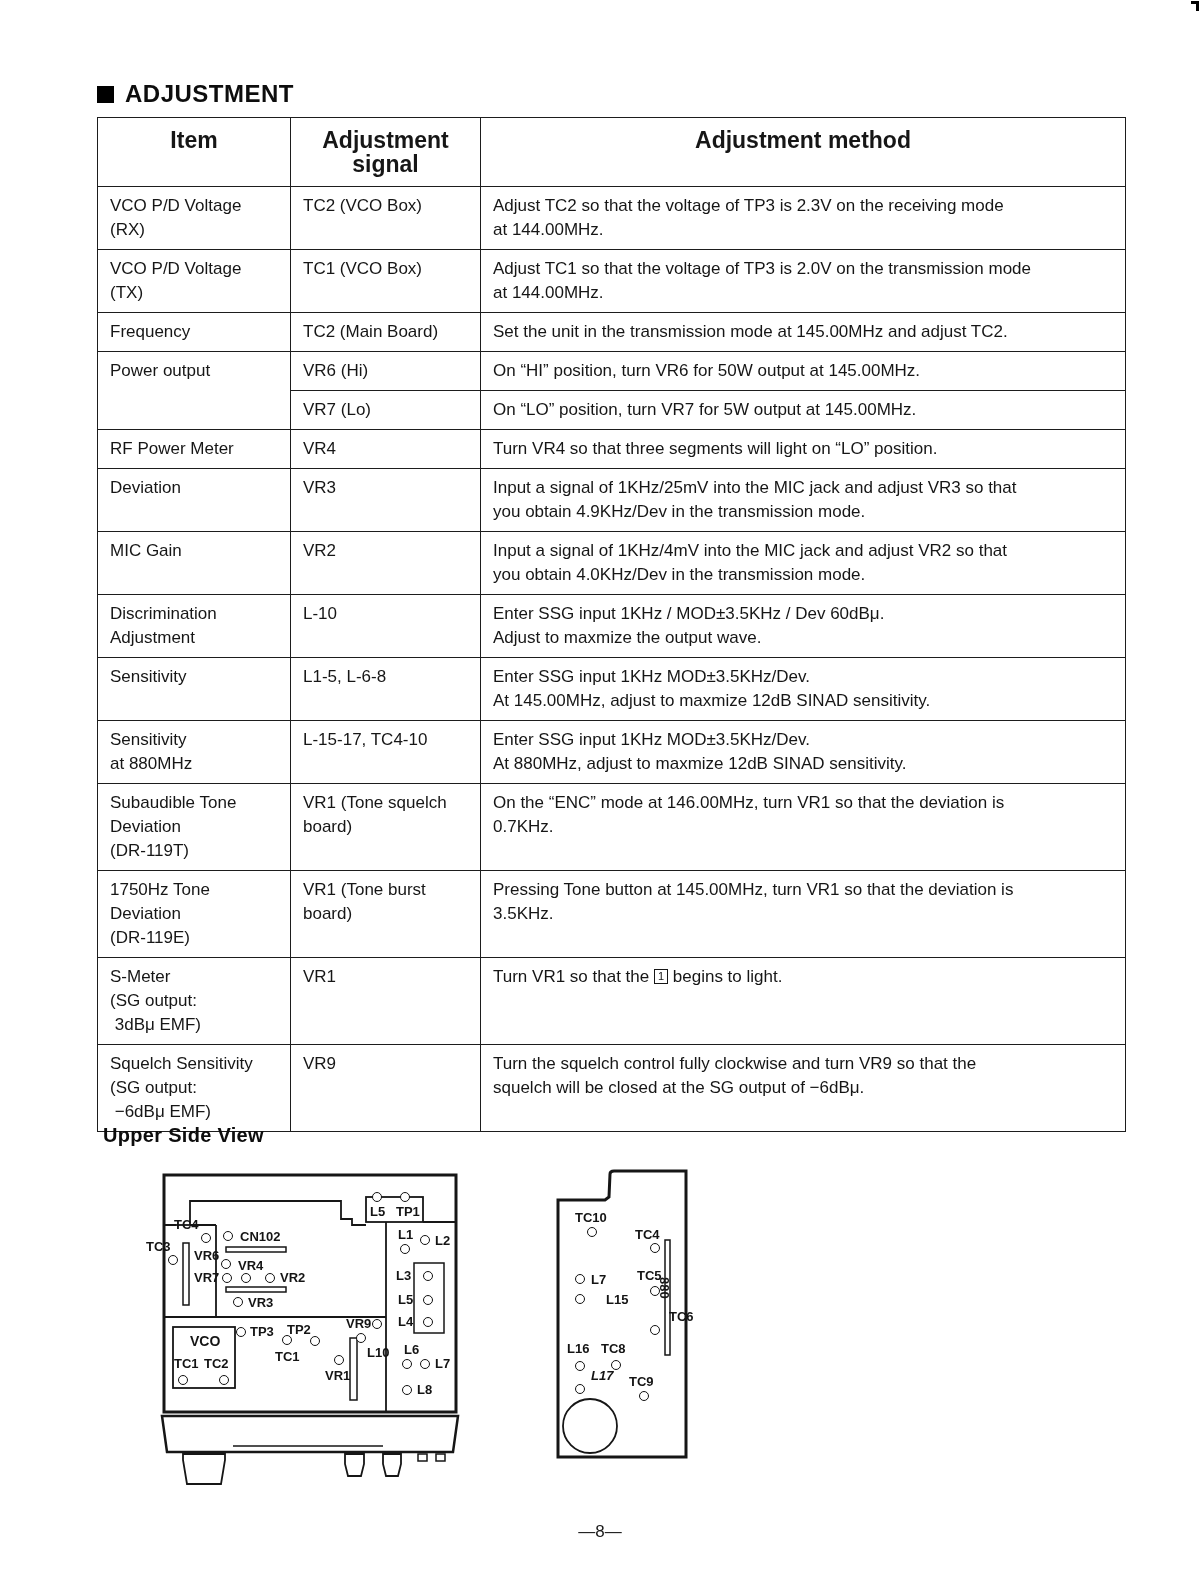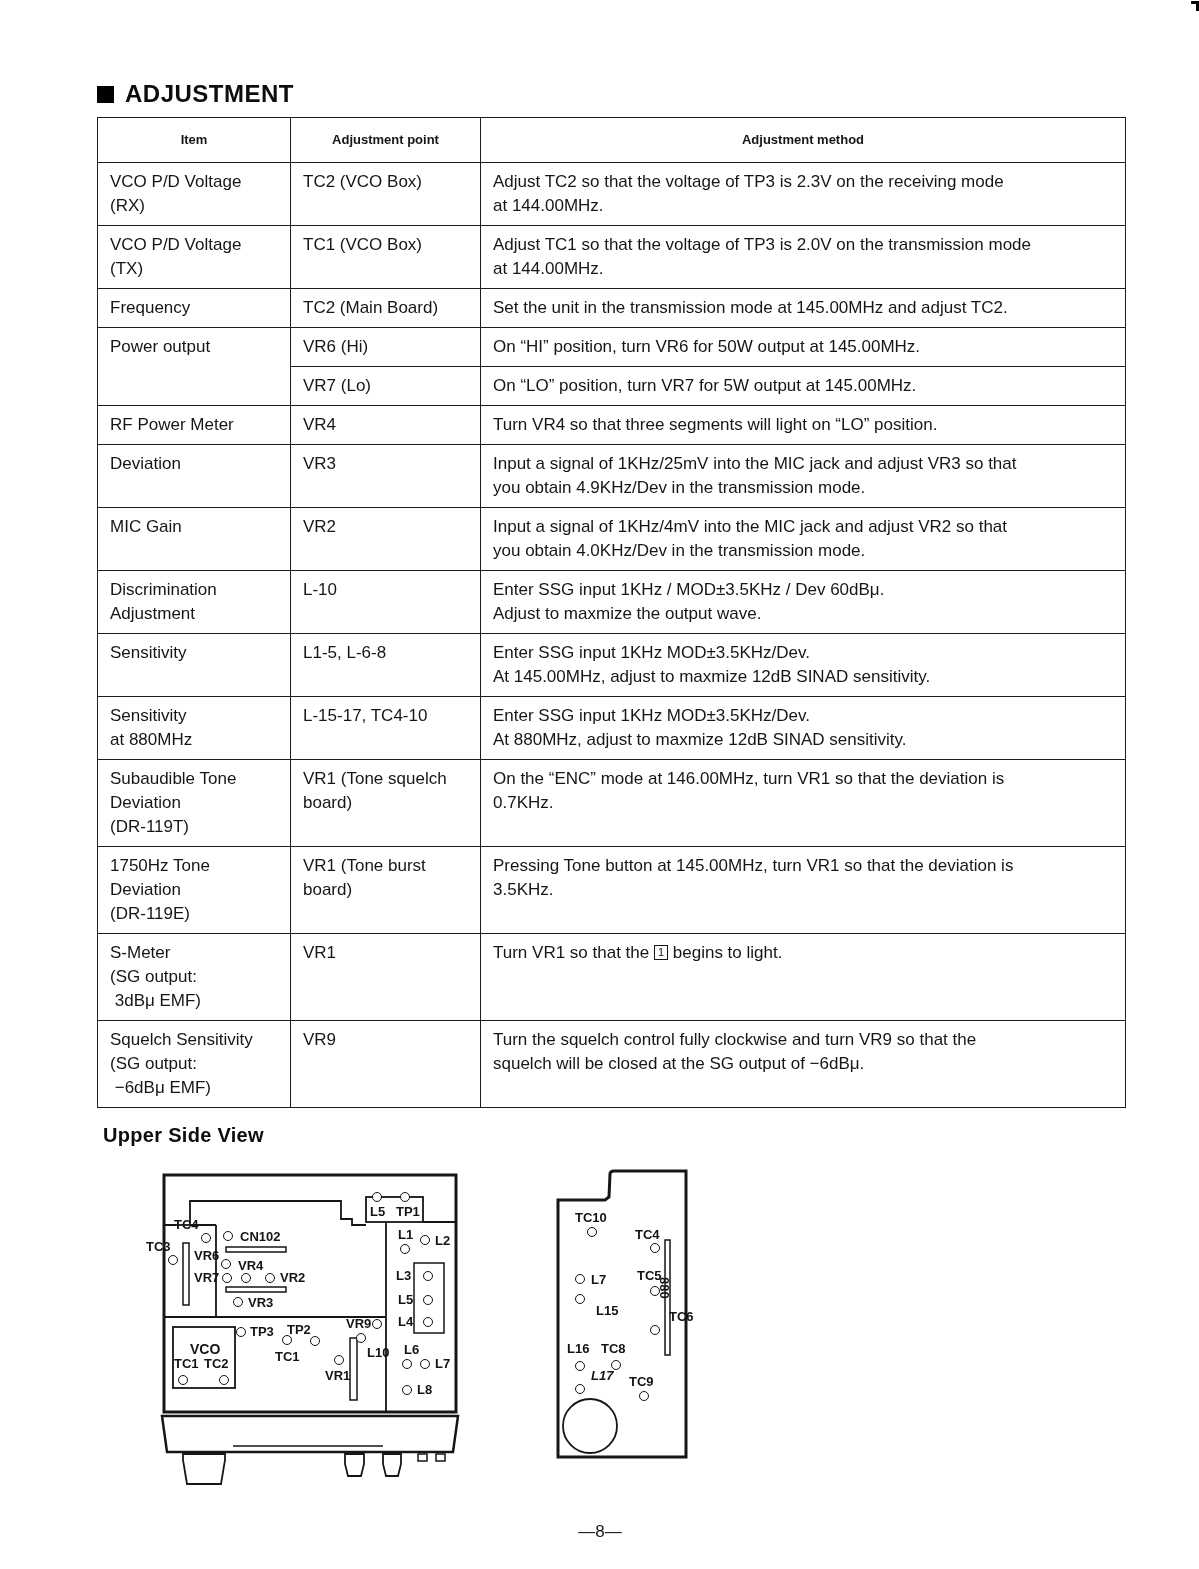--- a/index.html
+++ b/index.html
@@ -16,21 +16,21 @@
   .sq{width:17px;height:17px;background:#000;flex:0 0 auto;}
   table.adj{
     position:absolute;left:97px;top:117px;width:1028px;
     border-collapse:collapse;table-layout:fixed;
   }
   table.adj th,table.adj td{
     border:1.5px solid #1d1d1d;vertical-align:top;
     font-size:17px;line-height:24px;color:#161616;
   }
   table.adj th{
-    font-weight:bold;padding:10px 2px;font-size:13px;
+    font-weight:bold;padding:10px 2px;font-size:23px;
   }
   table.adj td{padding:7px 10px 7px 12px;}
   .line{white-space:pre;}
   .box1{
     display:inline-block;border:1.2px solid #161616;
     font-size:11px;line-height:13px;padding:0 3px;vertical-align:2px;
   }
   .subheading{
     position:absolute;left:103px;top:1124px;
     font-size:20px;font-weight:bold;color:#0d0d0d;letter-spacing:.3px;
@@ -75,21 +75,21 @@
 
 <table class="adj">
   <colgroup>
       <col style="width:193px">
       <col style="width:190px">
       <col style="width:645px">
     </colgroup>
   <thead>
     <tr>
       <th>Item</th>
-      <th>Adjustment point</th>
+      <th>Adjustment signal</th>
       <th>Adjustment method</th>
     </tr>
   </thead>
   <tbody>
       <tr>
         <td rowspan="1">
           <div class="line">VCO P/D Voltage</div>
           <div class="line">(RX)</div>
         </td>
         <td>
@@ -303,21 +303,21 @@
       <polygon points="2,248 298,248 293,284 7,284" stroke-width="2.5"></polygon>
       <path d="M73,278 H223" stroke-width="1.5"></path>
 
       <path d="M23,286 H65 V292 L61,316 H27 L23,292 Z" stroke-width="1.8"></path>
       <path d="M185,286 H204 V296 L201,308 H188 L185,296 Z" stroke-width="1.8"></path>
       <path d="M223,286 H241 V296 L238,308 H226 L223,296 Z" stroke-width="1.8"></path>
       <rect x="258" y="286" width="9" height="7" stroke-width="1.5"></rect>
       <rect x="276" y="286" width="9" height="7" stroke-width="1.5"></rect>
     </g>
   </svg>
-  <span class="mlabel" style="left:30px;top:166px;font-size:14px;margin-top:8px;">VCO</span>
+  <span class="mlabel" style="left:30px;top:166px;font-size:14px;">VCO</span>
 <span class="mlabel" style="left: 14px; top: 50px;">TC4</span>
     <div class="mcircle" style="left: 41px; top: 65px;"></div>
     <span class="mlabel" style="left: -14px; top: 72px;">TC3</span>
     <div class="mcircle" style="left: 8px; top: 87px;"></div>
     <span class="mlabel" style="left: 80px; top: 62px;">CN102</span>
     <div class="mcircle" style="left: 63px; top: 63px;"></div>
     <span class="mlabel" style="left: 34px; top: 81px;">VR6</span>
     <div class="mcircle" style="left: 61px; top: 91px;"></div>
     <span class="mlabel" style="left: 78px; top: 91px;">VR4</span>
     <span class="mlabel" style="left: 34px; top: 103px;">VR7</span>
@@ -373,21 +373,21 @@
       <circle cx="35" cy="261" r="27" stroke-width="1.8"></circle>
     </g>
   </svg>
   <div class="rot">880</div>
 <span class="mlabel" style="left: 20px; top: 46px;">TC10</span>
     <div class="mcircle" style="left: 32px; top: 62px;"></div>
     <span class="mlabel" style="left: 80px; top: 63px;">TC4</span>
     <div class="mcircle" style="left: 95px; top: 78px;"></div>
     <span class="mlabel" style="left: 36px; top: 108px;">L7</span>
     <div class="mcircle" style="left: 20px; top: 109px;"></div>
-    <span class="mlabel" style="left: 41px; top: 128px; margin-top: 11px;">L15</span>
+    <span class="mlabel" style="left: 51px; top: 128px;">L15</span>
     <div class="mcircle" style="left: 20px; top: 129px;"></div>
     <span class="mlabel" style="left: 82px; top: 104px;">TC5</span>
     <div class="mcircle" style="left: 95px; top: 121px;"></div>
     <span class="mlabel" style="left: 82px; top: 145px; margin-left: 32px;">TC6</span>
     <div class="mcircle" style="left: 95px; top: 160px;"></div>
     <span class="mlabel" style="left: 12px; top: 177px;">L16</span>
     <div class="mcircle" style="left: 20px; top: 196px;"></div>
     <span class="mlabel" style="left: 46px; top: 177px;">TC8</span>
     <div class="mcircle" style="left: 56px; top: 195px;"></div>
     <span class="mlabel" style="left: 74px; top: 210px;">TC9</span>

